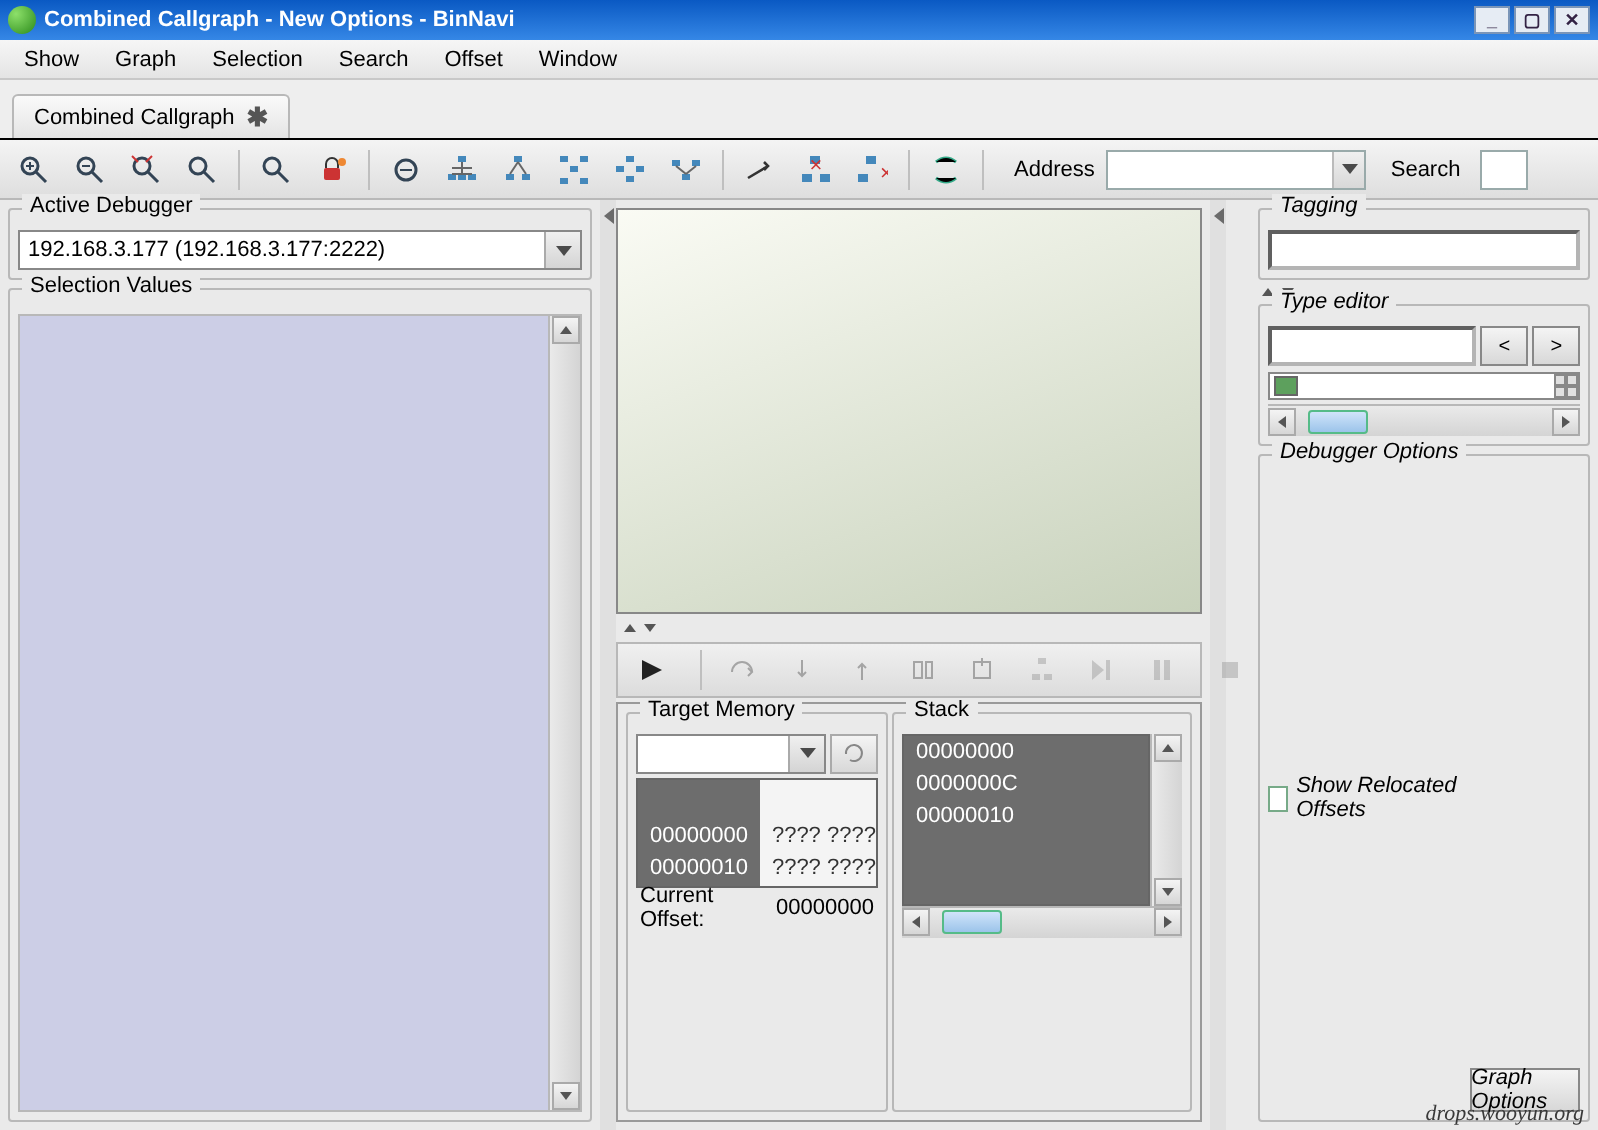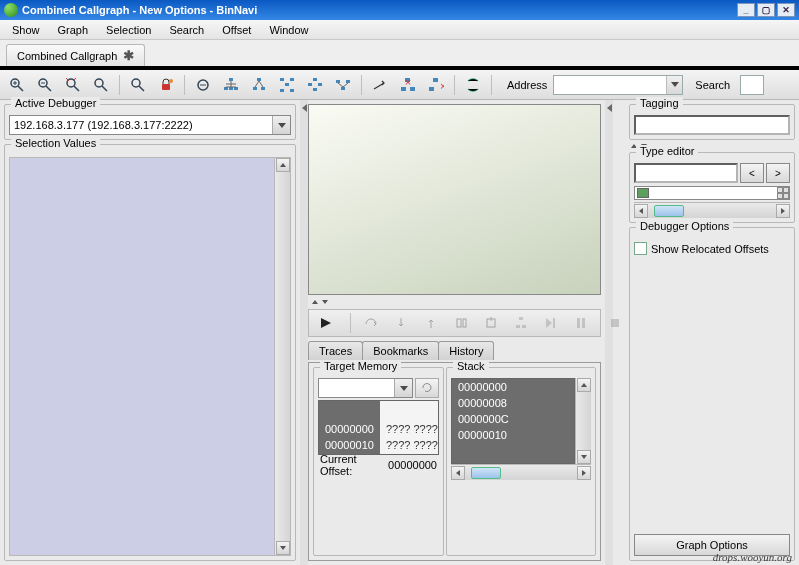--- a/index.html
+++ b/index.html
@@ -9,38 +9,38 @@
 .titlebar { height: 20px; background: linear-gradient(#0a59c3,#3587e6); display: flex; align-items: center; padding: 0 4px; color: #fff; font-weight: bold; font-family: "SimSun", serif; font-size: 12px; }
 .titlebar .icon { width: 14px; height: 14px; margin-right: 4px; background: radial-gradient(circle at 4px 4px,#8de06a,#2a8a1a); border-radius: 50%; }
 .titlebar .sp { flex: 1; }
 .winbtn { width: 18px; height: 14px; background: #e6ecf4; border: 1px solid #7a95b8; margin-left: 2px; display: flex; align-items: center; justify-content: center; font-size: 9px; color: #324; cursor: default; }
 
 
 .menubar { height: 20px; background: linear-gradient(#f6f6f6,#e4e4e4); border-bottom: 1px solid #c8c8c8; display: flex; align-items: center; padding: 0 4px; gap: 2px; }
 .menubar .mi { padding: 2px 8px; cursor: default; }
 
 
-.tabstrip { height: 30px; background: #eeeeee; display: flex; align-items: flex-end; padding-left: 6px; border-bottom: 4px solid #000000; }
+.tabstrip { height: 30px; background: #eeeeee; display: flex; align-items: flex-end; padding-left: 6px; border-bottom: 1px solid #000000; }
 .doctab { height: 22px; padding: 0 10px; display: flex; align-items: center; gap: 6px; background: linear-gradient(#fafafa,#e4e4e4); border: 1px solid #b8b8b8; border-bottom: none; border-radius: 3px 3px 0 0; }
 .doctab .x { font-weight: bold; font-size: 13px; color: #555; }
 
 
 .toolbar { height: 30px; background: linear-gradient(#f4f4f4,#dedede); border-bottom: 1px solid #b8b8b8; display: flex; align-items: center; padding: 0 4px; gap: 2px; }
 .tbtn { width: 26px; height: 24px; border: 1px solid transparent; display: flex; align-items: center; justify-content: center; cursor: default; border-radius: 2px; flex-shrink: 0; }
 .tsep { width: 1px; height: 20px; background: #bfbfbf; margin: 0 3px; flex-shrink: 0; }
 .tlbl { margin-left: 10px; margin-right: 4px; }
 .addrcombo { width: 130px; height: 20px; border: 1px solid #9aa; background: #fff; display: flex; align-items: center; }
 .addrcombo .dd { width: 16px; height: 100%; border-left: 1px solid #bbb; background: linear-gradient(#f0f0f0,#d8d8d8); display: flex; align-items: center; justify-content: center; margin-left: auto; }
 .searchbox { width: 24px; height: 20px; border: 1px solid #9aa; background: #fff; margin-left: 4px; }
 
 
 .workarea { position: absolute; top: 100px; bottom: 0; left: 0; right: 0; display: flex; }
 .leftpane { width: 300px; display: flex; flex-direction: column; padding: 4px; gap: 4px; }
 .centerpane { flex: 1; display: flex; flex-direction: column; padding: 4px 4px 4px 0; gap: 2px; min-width: 0; }
-.rightpane { width: 186px; display: flex; flex-direction: column; padding: 4px 4px 4px 16px; gap: 4px; }
+.rightpane { width: 186px; display: flex; flex-direction: column; padding: 4px 4px 4px 16px; gap: 4px; font-style: italic; }
 
 .splitter-v { width: 8px; background: #e0e0e0; display: flex; align-items: flex-start; justify-content: center; padding-top: 4px; cursor: ew-resize; flex-shrink: 0; }
 .tri-l { width:0;height:0;border-top:4px solid transparent;border-bottom:4px solid transparent;border-right:5px solid #6a6a6a; }
 
 
 .fset { border: 1px solid #b8b8b8; border-radius: 2px; position: relative; padding: 10px 4px 4px 4px; background: #eaeaea; }
 .fset .legend { position: absolute; top: -8px; left: 6px; background: #eaeaea; padding: 0 4px; font-size: 11px; }
 
 .combo { height: 20px; border: 1px solid #888; background: #fff; display: flex; align-items: center; padding-left: 4px; }
 .combo .dd { width: 18px; height: 100%; border-left: 1px solid #aaa; background: linear-gradient(#f0f0f0,#d4d4d4); display: flex; align-items: center; justify-content: center; margin-left: auto; }
@@ -365,25 +365,20 @@
           </svg>
         </div>
       <div style="flex:1"></div>
       <div class="tbtn" style="opacity:.45">
           <svg width="14" height="14">
             <rect x="3" y="3" width="8" height="8" fill="#999"></rect>
           </svg>
         </div>
     </div>
 
-    <div class="tabsrow">
-      <div class="ptab">Traces</div>
-      <div class="ptab">Bookmarks</div>
-      <div class="ptab">History</div>
-    </div>
 
     <div class="panelbody">
 
       <div class="fset memfset">
         <div class="legend">Target Memory</div>
         <div class="memcombo-row">
           <div class="combo">
               <div class="dd">
                 <div class="tri-d"></div>
               </div>
@@ -423,23 +418,20 @@
 
       <div class="fset stackfset">
         <div class="legend">Stack</div>
         <div style="display:flex;height:86px">
           <div class="memgrid stackgrid" style="flex:1">
             <div class="memcol" style="flex:1">
               <div class="memrow">
                   <span>00000000</span>
                 </div>
               <div class="memrow">
-                  <span>00000008</span>
-                </div>
-              <div class="memrow">
                   <span>0000000C</span>
                 </div>
               <div class="memrow">
                   <span>00000010</span>
                 </div>
             </div>
           </div>
           <div class="vscroll">
             <div class="arr">
                 <div class="tri-u-s"></div>
@@ -501,21 +493,21 @@
             <div class="tri-l-s"></div>
           </div>
         <div class="track">
             <div class="thumb-h"></div>
           </div>
         <div class="arr">
             <div class="tri-r-s"></div>
           </div>
       </div>
     </div>
-    <div class="fset" style="flex:1;display:flex;flex-direction:column">
+    <div class="fset" style="flex:1;display:flex;flex-direction:row">
       <div class="legend">Debugger Options</div>
       <div class="chkrow">
         <div class="chk"></div>
         <span>Show Relocated Offsets</span>
       </div>
       <div class="showopts">Graph Options</div>
     </div>
   </div>
 </div>
 

